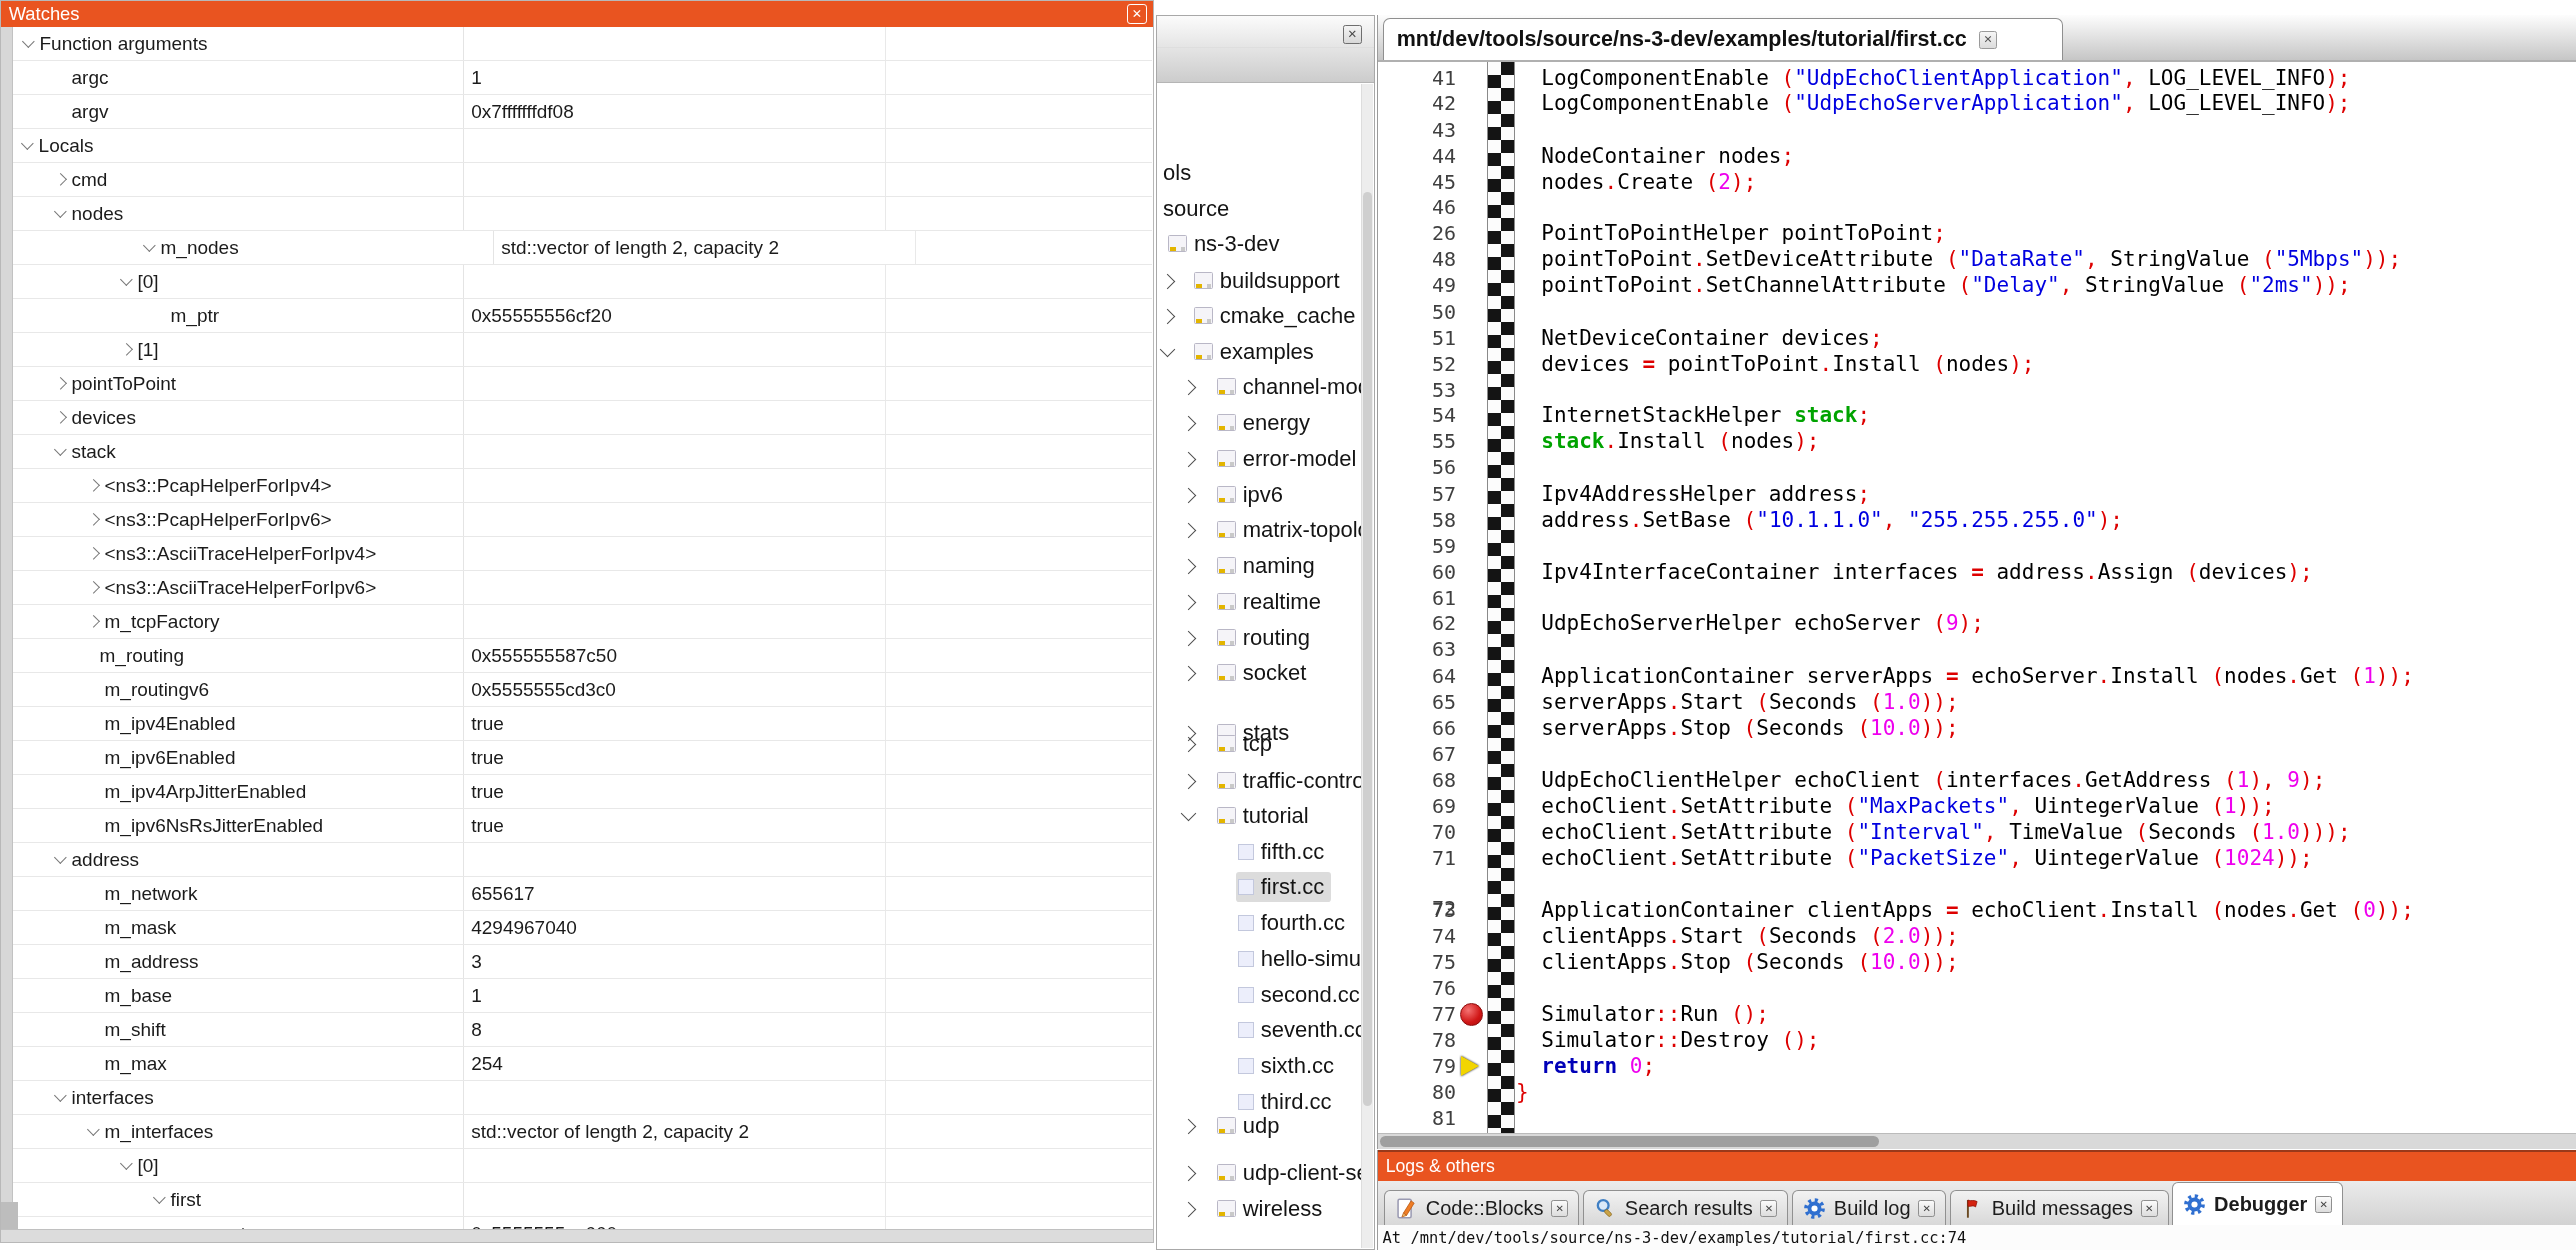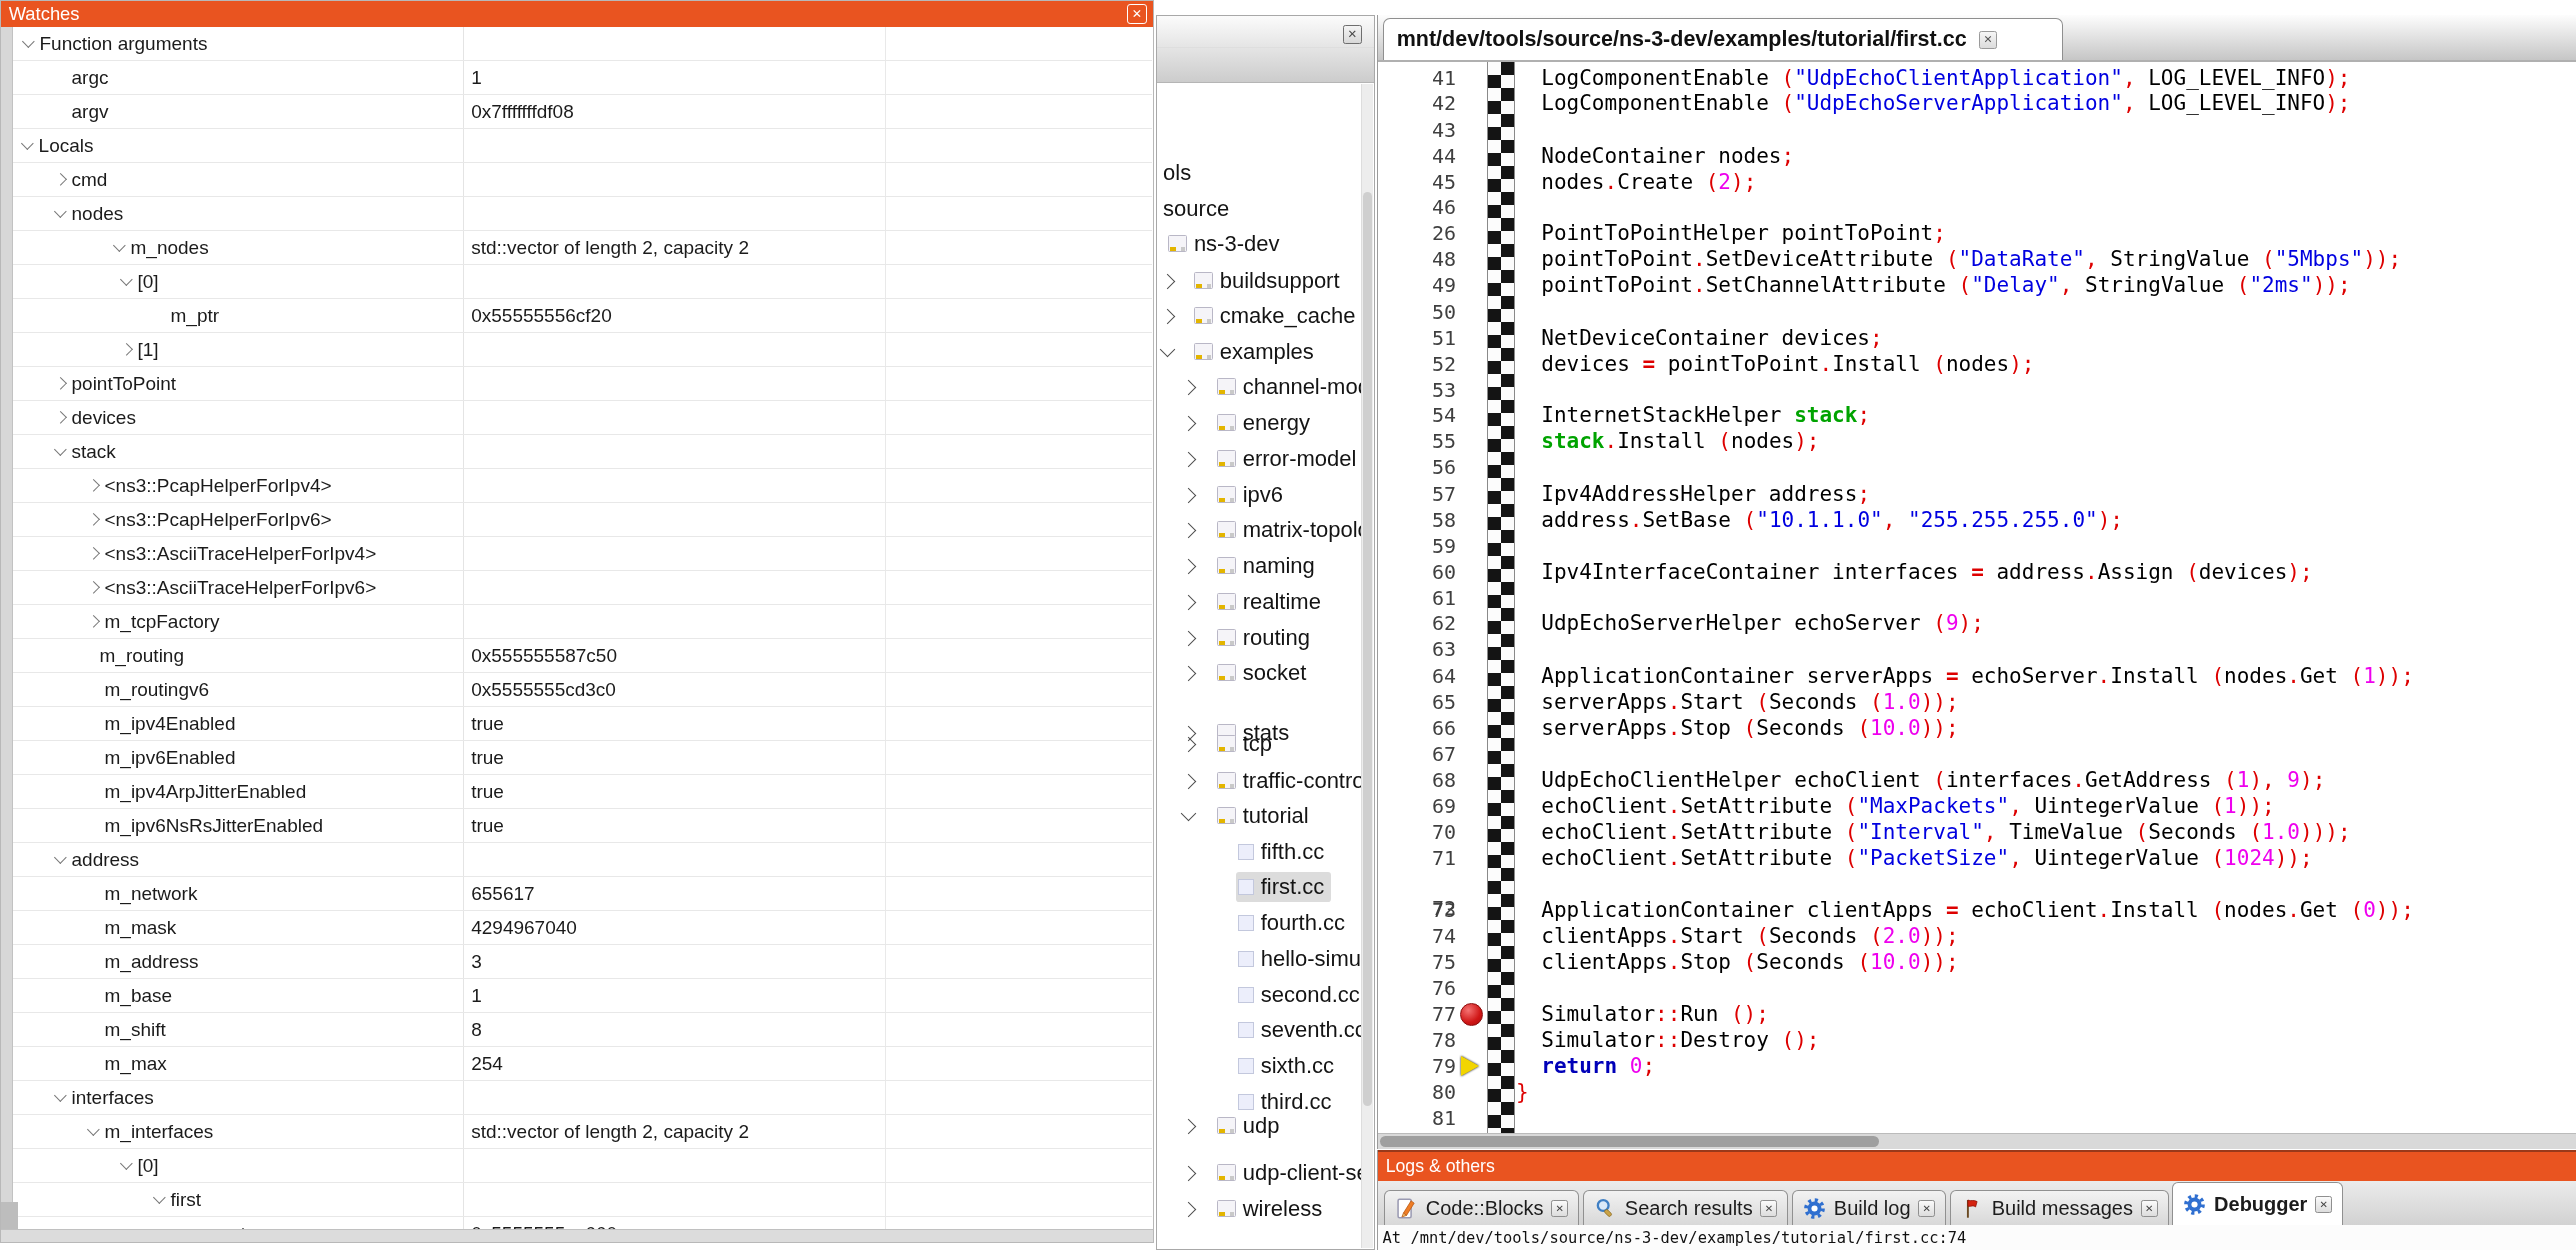--- a/index.html
+++ b/index.html
@@ -166,21 +166,21 @@
         </div>
         <div class="wrow">
           <div class="wname" style="padding-left: 36px;">
             <span class="chev open"></span>
             <span>nodes</span>
           </div>
           <div class="wval"></div>
           <div class="wrest"></div>
         </div>
         <div class="wrow">
-          <div class="wname" style="padding-left: 95px;">
+          <div class="wname" style="padding-left: 95px; margin-left: 30px;">
             <span class="chev open"></span>
             <span>m_nodes</span>
           </div>
           <div class="wval">std::vector of length 2, capacity 2</div>
           <div class="wrest"></div>
         </div>
         <div class="wrow">
           <div class="wname" style="padding-left: 102px;">
             <span class="chev open"></span>
             <span>[0]</span>

